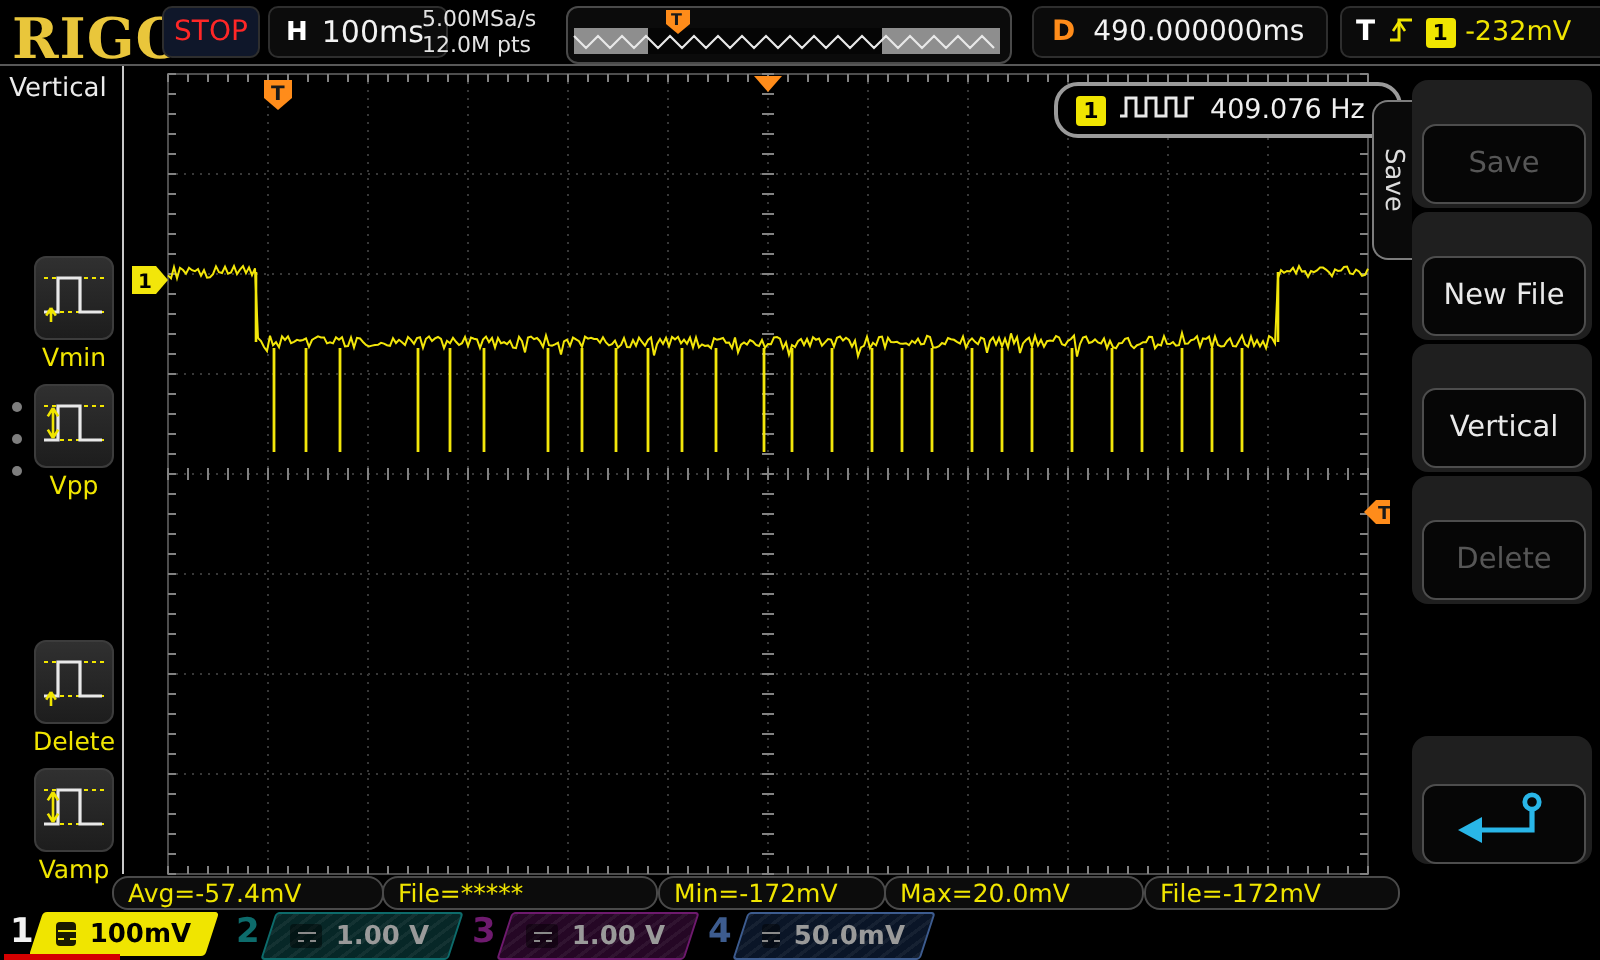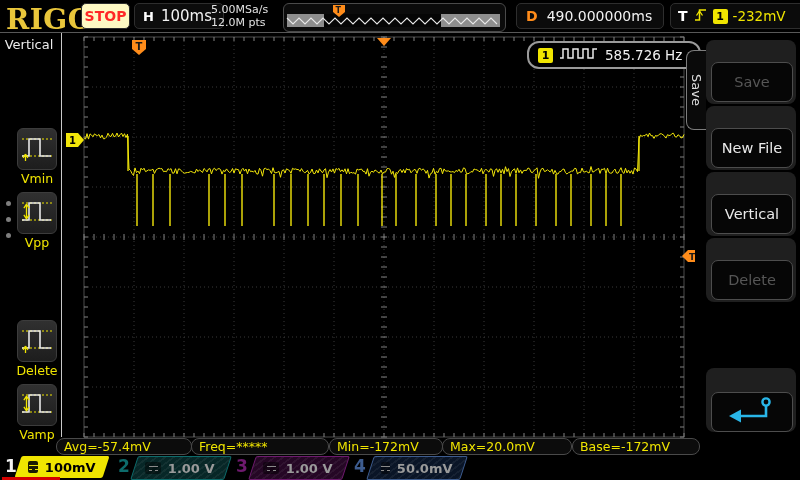--- a/index.html
+++ b/index.html
@@ -6,21 +6,21 @@
   #screen{position:relative;width:800px;height:480px;background:#000;overflow:hidden;
           font-family:"DejaVu Sans",sans-serif;}
   .abs{position:absolute;}
 
   
   #topbar{left:0;top:0;width:800px;height:32px;background:#000;border-bottom:1px solid #585858;}
   .logo{left:6px;top:3px;font-family:"DejaVu Serif",serif;font-weight:bold;font-size:28px;
         color:#e9c63b;letter-spacing:.5px;}
   .tb-box{background:#111;border:1px solid #2e2e2e;border-radius:5px;height:24px;top:3px;
           display:flex;align-items:center;}
-  #stop-btn{left:81px;width:47px;justify-content:center;color:#ff2727;font-weight:bold;font-size:14px;background:#fef9c3;}
+  #stop-btn{left:81px;width:47px;justify-content:center;color:#ff2727;font-weight:normal;font-size:14px;background:#0f172a;}
   #hbox{left:134px;width:72px;gap:7px;padding:0 8px;background:#0c0c0c;}
   .h-label{color:#fff;font-weight:bold;font-size:13px;}
   .h-val{color:#f2f2f2;font-size:15px;}
   #ratebox{left:211px;top:3px;font-size:11px;color:#e3e3e3;line-height:13px;}
   #membar{left:283px;top:3px;width:221px;height:27px;background:#0b0b0b;border:1px solid #4a4a4a;border-radius:6px;}
   #dbox{left:516px;width:128px;gap:9px;padding:0 9px;background:#0b0b0b;}
   .d-label{color:#ff8c1a;font-weight:bold;font-size:14px;}
   .d-val{color:#f2f2f2;font-size:14px;}
   #tbox{left:670px;width:126px;gap:5px;padding:0 7px;background:#0b0b0b;}
   .t-label{color:#fff;font-weight:bold;font-size:14px;}
@@ -190,21 +190,21 @@
       <polygon points="132,40 146,40 146,49 139,55 132,49" fill="#ff8c1a"></polygon>
       <text x="135.5" y="50" font-size="10" font-weight="bold" fill="#1a1a1a" font-family="DejaVu Sans, sans-serif">T</text>
       <polygon points="377,38 391,38 384,46" fill="#ff8c1a"></polygon>
     </svg>
 
   <div class="abs" id="freq-counter">
     <span class="src-badge">1</span>
     <span><svg width="40" height="16" viewBox="0 0 40 16">
           <path d="M1,13 h3 v-9 h5 v9 h5 v-9 h5 v9 h5 v-9 h5 v9 h5 v-9 h4" fill="none" stroke="#e9e9e9" stroke-width="1.5"></path>
         </svg></span>
-    <span class="val">585.726 Hz</span>
+    <span class="val">409.076 Hz</span>
   </div>
 
   <div class="abs" id="rm-tab">
     <span>Save</span>
   </div>
   <div class="abs rm-group" style="top:40px"></div>
   <div class="abs rm-group" style="top:106px"></div>
   <div class="abs rm-group" style="top:172px"></div>
   <div class="abs rm-group" style="top:238px"></div>
   <div class="abs rm-group" style="top:368px"></div>
@@ -214,24 +214,24 @@
   <div class="abs rm-btn rm-i disabled" style="top:260px">Delete</div>
   <div class="abs rm-btn rm-i" style="top:392px">
     <span><svg width="52" height="32" viewBox="0 0 52 32">
           <circle cx="40" cy="7" r="3.6" fill="none" stroke="#29b6e8" stroke-width="2.4"></circle>
           <path d="M40,11 V21 H14" fill="none" stroke="#29b6e8" stroke-width="2.6"></path>
           <polygon points="15,14.5 15,27.5 3,21" fill="#29b6e8"></polygon>
         </svg></span>
   </div>
 
   <div class="abs meas" style="left:56px;width:120px">Avg=-57.4mV</div>
-  <div class="abs meas" style="left:191px;width:122px">Freq=*****</div>
+  <div class="abs meas" style="left:191px;width:122px">File=*****</div>
   <div class="abs meas" style="left:329px;width:98px">Min=-172mV</div>
   <div class="abs meas" style="left:442px;width:114px">Max=20.0mV</div>
-  <div class="abs meas" style="left:572px;width:112px">Base=-172mV</div>
+  <div class="abs meas" style="left:572px;width:112px">File=-172mV</div>
 
   <div class="abs" id="chbar">
     <span class="abs ch-num" style="left: 5px; color: rgb(242, 242, 242);">1</span>
     <div class="abs ch-par ch-p" style="left: 18px; width: 68px; background: rgb(240, 229, 0); color: rgb(0, 0, 0);">
       <span class="coup" style="background: rgb(26, 26, 0); color: rgb(240, 229, 0);">
           <i style="background: rgb(240, 229, 0);"></i>
           <i class="dash" style="background: none;"></i>
         </span>
       <span class="ch-val" style="color: rgb(0, 0, 0);">100mV</span>
     </div>

